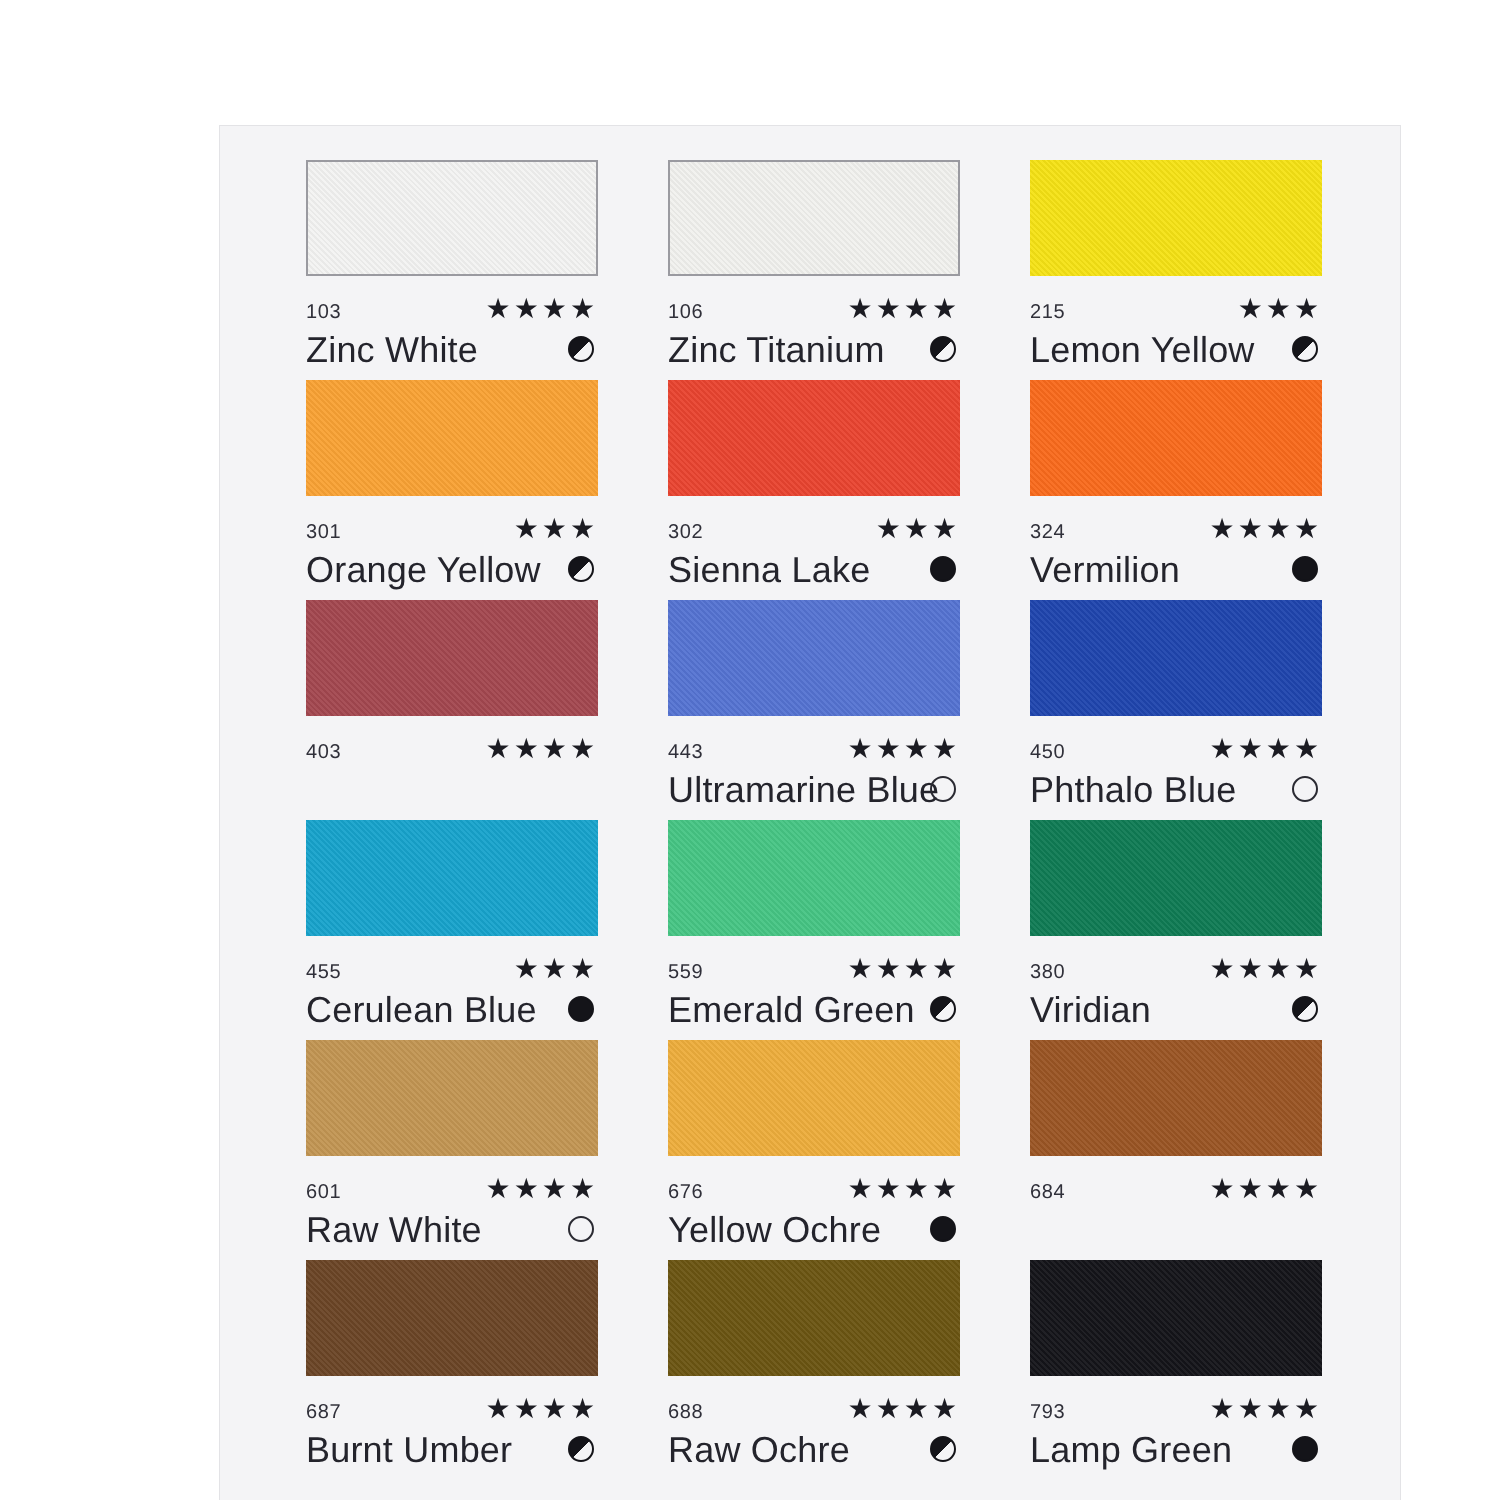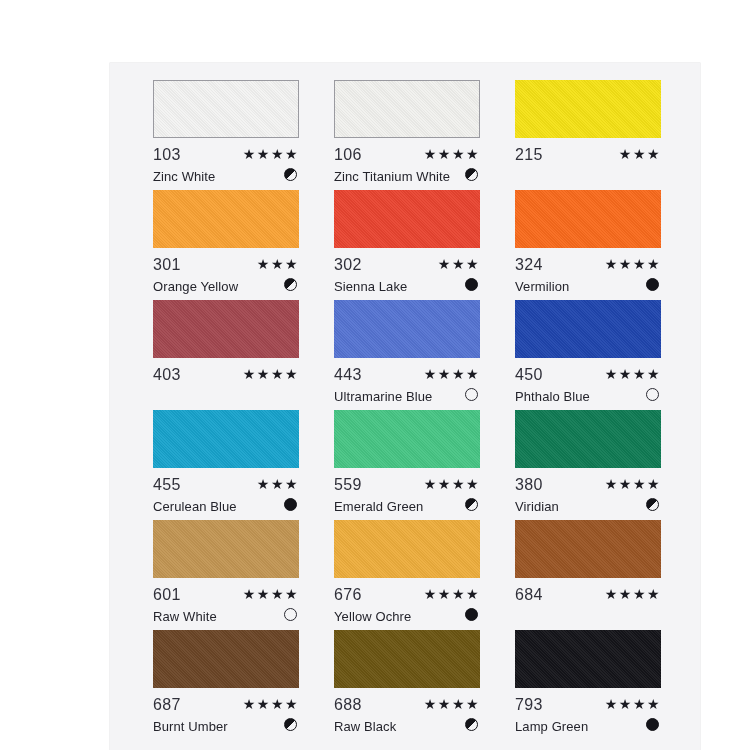--- a/index.html
+++ b/index.html
@@ -60,26 +60,26 @@
     height: 52px;
     padding-top: 6px;
     box-sizing: border-box;
   }
   .line {
     position: relative;
     height: 21px;
     line-height: 21px;
   }
   .code {
-    font-size: 16px;
+    font-size: 10px;
     color: #30303a;
     letter-spacing: 0.3px;
   }
   .pname {
-    font-size: 13px;
+    font-size: 18px;
     color: #24242c;
     letter-spacing: 0.1px;
   }
   .stars {
     position: absolute;
     right: 0;
     top: 0;
     font-size: 14px;
     letter-spacing: 1.5px;
     color: #1b1b22;
@@ -128,20 +128,21 @@
           <div class="meta">
             <div class="line"><span class="code">106</span><span class="stars">★★★★</span></div>
             <div class="line"><span class="pname">Zinc Titanium White</span><span class="opacity half"></span></div>
           </div>
         </div>
         <div class="spacer"></div>
         <div class="cell">
           <div class="swatch" style="background-color: rgb(245, 226, 21);"></div>
           <div class="meta">
             <div class="line"><span class="code">215</span><span class="stars">★★★</span></div>
+            <div class="line"><span class="pname">Lemon Yellow</span><span class="opacity half"></span></div>
           </div>
         </div>
         <div class="cell">
           <div class="swatch" style="background-color: rgb(249, 162, 52);"></div>
           <div class="meta">
             <div class="line"><span class="code">301</span><span class="stars">★★★</span></div>
             <div class="line"><span class="pname">Orange Yellow</span><span class="opacity half"></span></div>
           </div>
         </div>
         <div class="spacer"></div>
@@ -232,21 +233,21 @@
           <div class="meta">
             <div class="line"><span class="code">687</span><span class="stars">★★★★</span></div>
             <div class="line"><span class="pname">Burnt Umber</span><span class="opacity half"></span></div>
           </div>
         </div>
         <div class="spacer"></div>
         <div class="cell">
           <div class="swatch" style="background-color: rgb(107, 85, 18);"></div>
           <div class="meta">
             <div class="line"><span class="code">688</span><span class="stars">★★★★</span></div>
-            <div class="line"><span class="pname">Raw Black</span><span class="opacity half"></span></div>
+            <div class="line"><span class="pname">Raw Ochre</span><span class="opacity half"></span></div>
           </div>
         </div>
         <div class="spacer"></div>
         <div class="cell">
           <div class="swatch" style="background-color: rgb(20, 20, 25);"></div>
           <div class="meta">
             <div class="line"><span class="code">793</span><span class="stars">★★★★</span></div>
             <div class="line"><span class="pname">Lamp Green</span><span class="opacity full"></span></div>
           </div>
         </div>

